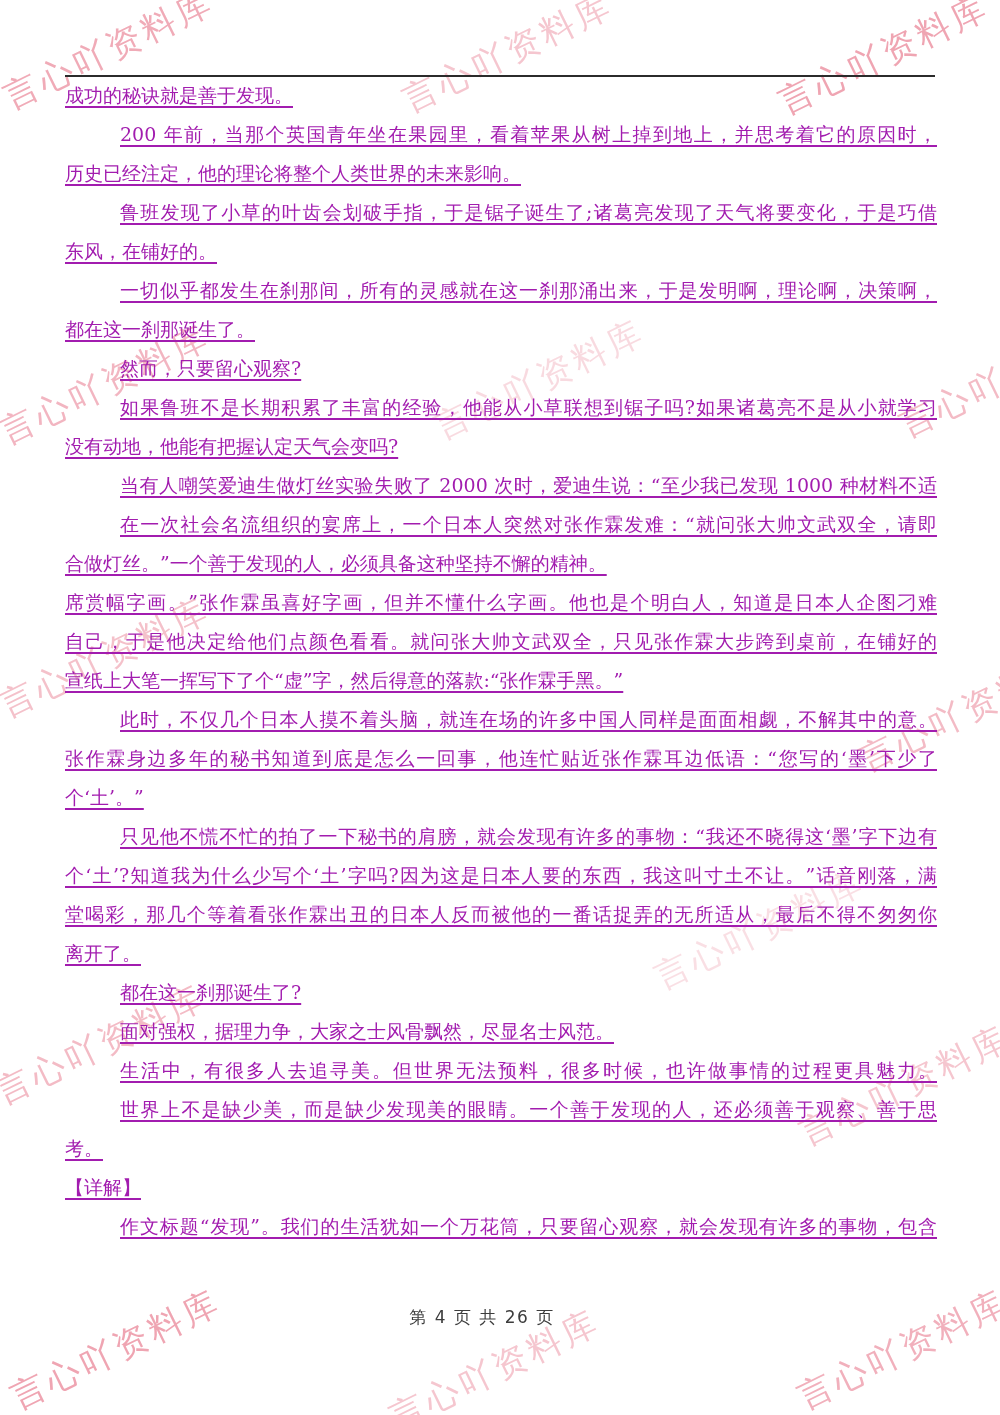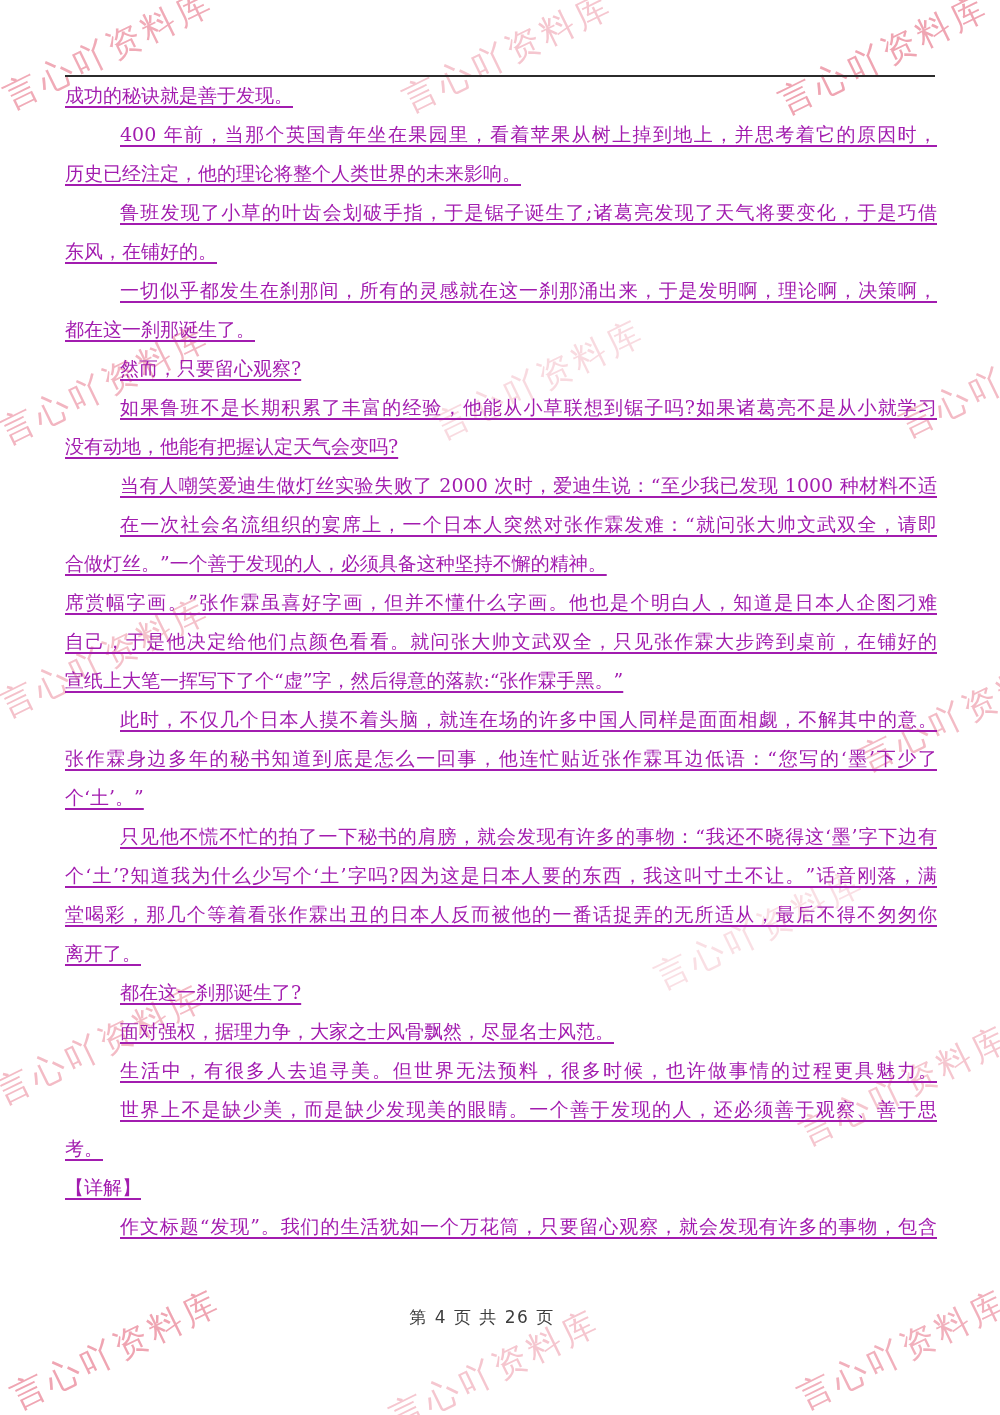--- a/index.html
+++ b/index.html
@@ -65,21 +65,21 @@
       <div class="wm" style="left: 760px; top: 930px; color: rgb(236, 143, 160); opacity: 0.28;">言心吖资料库</div>
       <div class="wm" style="left: 101px; top: 1045px; color: rgb(236, 143, 160); opacity: 0.6;">言心吖资料库</div>
       <div class="wm" style="left: 905px; top: 1086px; color: rgb(236, 143, 160); opacity: 0.5;">言心吖资料库</div>
       <div class="wm" style="left: 116px; top: 1350px; color: rgb(236, 143, 160); opacity: 0.8;">言心吖资料库</div>
       <div class="wm" style="left: 495px; top: 1370px; color: rgb(236, 143, 160); opacity: 0.5;">言心吖资料库</div>
       <div class="wm" style="left: 903px; top: 1350px; color: rgb(236, 143, 160); opacity: 0.7;">言心吖资料库</div>
     </div>
   <div class="top-rule" id="topRule" style="background: rgb(43, 43, 43);"></div>
   <div class="body-text" id="bodyText" style="color: #a21caf;">
       <div class="line">成功的秘诀就是善于发现。</div>
-      <div class="line indent fill">400 年前，当那个英国青年坐在果园里，看着苹果从树上掉到地上，并思考着它的原因时，</div>
+      <div class="line indent fill">200 年前，当那个英国青年坐在果园里，看着苹果从树上掉到地上，并思考着它的原因时，</div>
       <div class="line">历史已经注定，他的理论将整个人类世界的未来影响。</div>
       <div class="line indent fill">鲁班发现了小草的叶齿会划破手指，于是锯子诞生了;诸葛亮发现了天气将要变化，于是巧借</div>
       <div class="line">东风，在铺好的。</div>
       <div class="line indent fill">一切似乎都发生在刹那间，所有的灵感就在这一刹那涌出来，于是发明啊，理论啊，决策啊，</div>
       <div class="line">都在这一刹那诞生了。</div>
       <div class="line indent">然而，只要留心观察?</div>
       <div class="line indent fill">如果鲁班不是长期积累了丰富的经验，他能从小草联想到锯子吗?如果诸葛亮不是从小就学习</div>
       <div class="line">没有动地，他能有把握认定天气会变吗?</div>
       <div class="line indent fill">当有人嘲笑爱迪生做灯丝实验失败了 2000 次时，爱迪生说：“至少我已发现 1000 种材料不适</div>
       <div class="line indent fill">在一次社会名流组织的宴席上，一个日本人突然对张作霖发难：“就问张大帅文武双全，请即</div>

